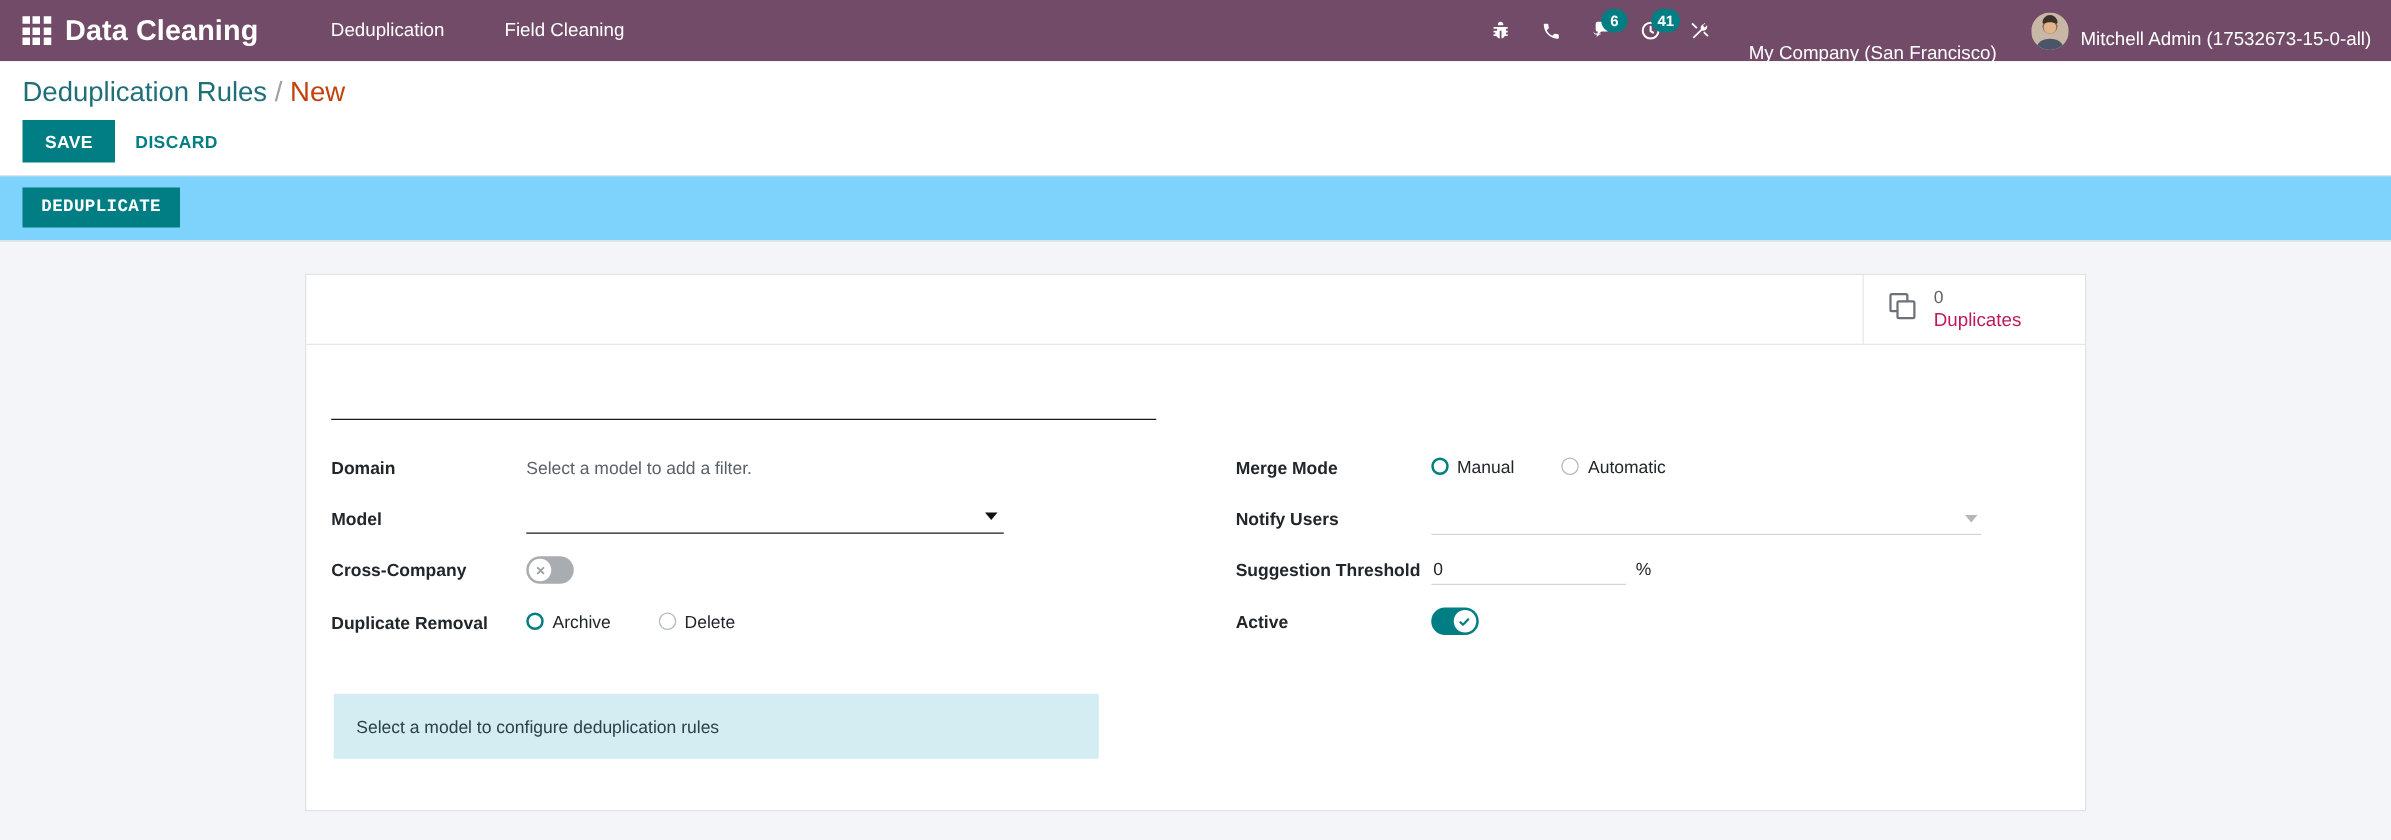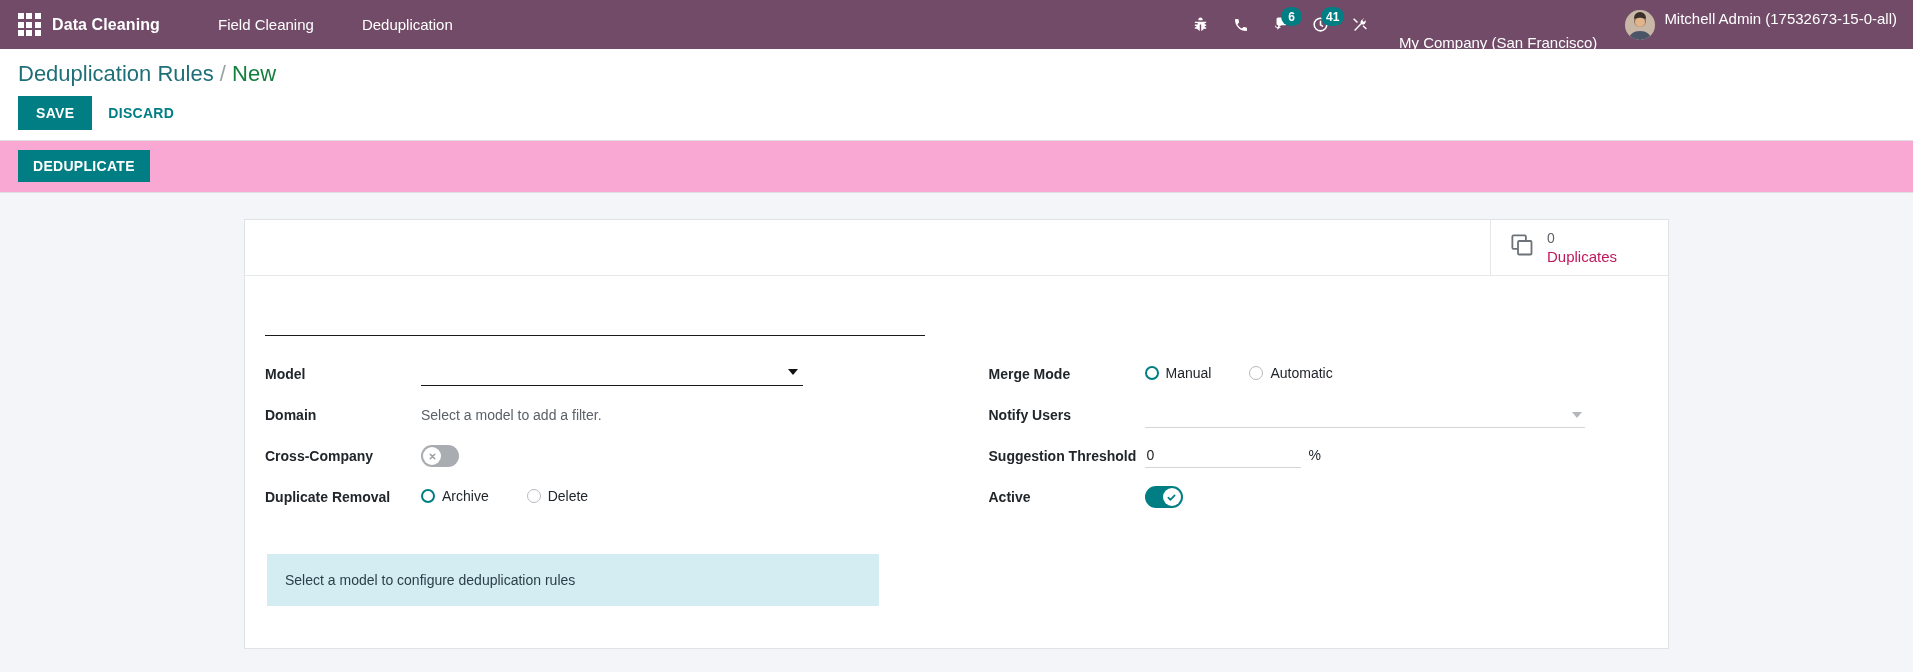--- a/index.html
+++ b/index.html
@@ -25,21 +25,21 @@
     grid-template-columns: repeat(3, 6px);
     grid-template-rows: repeat(3, 6px);
     gap: 2.5px;
     justify-content: center;
     align-content: center;
     margin: 0 10px 0 8px;
     cursor: pointer;
   }
   .apps-grid i { background: #FFFFFF; display: block; width: 6px; height: 6px; }
   .brand {
-    font-size: 16px;
+    font-size: 23px;
     font-weight: bold;
     letter-spacing: .1px;
     margin-right: 34px;
     white-space: nowrap;
     text-align: right;
   }
   .nav-menu { display: flex; align-items: center; gap: 0; }
   .nav-menu .menu-item {
     font-size: 15px;
     padding: 0 24px;
@@ -72,21 +72,21 @@
     line-height: 1;
   }
   .company-name {
     font-size: 15px;
     padding: 0 18px;
     white-space: nowrap;
     cursor: pointer;
     margin-top: 35px;
   }
   .user-box {
-    display: flex; align-items: flex-start; gap: 9px;
+    display: flex; align-items: flex-end; gap: 9px;
     padding-left: 10px;
     cursor: pointer;
     white-space: nowrap;
   }
   .avatar {
     width: 30px; height: 30px;
     border-radius: 50%;
     overflow: hidden;
     background: #8a6a80;
     flex: none;
@@ -100,21 +100,21 @@
     border-bottom: 1px solid #DFDFDF;
     padding: 11px 0 0 18px;
   }
   .breadcrumb {
     font-size: 22px;
     color: #1F6F78;
     line-height: 28px;
     white-space: nowrap;
   }
   .breadcrumb .bc-sep { color: #9aa0a6; font-weight: normal; }
-  .breadcrumb .bc-current { color: #15803d; }
+  .breadcrumb .bc-current { color: #c2410c; }
   .cp-buttons {
     display: flex; align-items: center; gap: 0;
     margin-top: 8px;
     padding-bottom: 10px;
   }
   .btn-save {
     background: #017E84;
     color: #FFFFFF;
     border: none;
     font-size: 14px;
@@ -131,23 +131,24 @@
     font-size: 14px;
     font-weight: bold;
     letter-spacing: .3px;
     padding: 9px 16px;
     cursor: pointer;
     font-family: inherit;
   }
 
   
   .action-row {
-    background: #f9a8d4;
+    background: #7dd3fc;
     border-bottom: 1px solid #DFDFDF;
     padding: 9px 0 10px 18px;
+    font-family: Liberation Mono, monospace;
   }
   .btn-deduplicate {
     background: #017E84;
     color: #FFFFFF;
     border: none;
     font-size: 14px;
     font-weight: bold;
     letter-spacing: .3px;
     padding: 8px 15px;
     cursor: pointer;
@@ -338,22 +339,22 @@
       <i></i>
       <i></i>
       <i></i>
       <i></i>
       <i></i>
       <i></i>
   </div>
   <div class="brand">Data Cleaning</div>
 
   <div class="nav-menu">
+    <div class="menu-item">Deduplication</div>
     <div class="menu-item">Field Cleaning</div>
-    <div class="menu-item">Deduplication</div>
   </div>
 
   <div class="nav-spacer"></div>
 
   <div class="sys-icons">
     <div class="sys-icon">
       <svg width="17" height="17" viewBox="0 0 24 24" fill="#FFFFFF">
         <path d="M12 2a3 3 0 0 1 3 3v1h-6V5a3 3 0 0 1 3-3zm-6 8h2v2H4v2h2v2H4v2h3.2A5.99 5.99 0 0 0 11 21v-9h2v9a5.99 5.99 0 0 0 3.8-3H20v-2h-2v-2h2v-2h-2v-2h2V8H4v2h2z"></path>
       </svg>
     </div>
@@ -438,33 +439,33 @@
 
       <div class="title-row">
         <input class="title-input" type="text" placeholder="" value="" style="">
       </div>
 
       <div class="columns">
 
         <div class="col left">
 
           <div class="field-row">
+            <div class="field-label">Domain</div>
+            <div class="field-value">
+              <div class="static-text">Select a model to add a filter.</div>
+            </div>
+          </div>
+
+          <div class="field-row">
             <div class="field-label">Model</div>
             <div class="field-value">
               <div class="select-wrap">
                 <input class="input-underline-dark" type="text" value="" style="">
                 <span class="caret"></span>
               </div>
-            </div>
-          </div>
-
-          <div class="field-row">
-            <div class="field-label">Domain</div>
-            <div class="field-value">
-              <div class="static-text">Select a model to add a filter.</div>
             </div>
           </div>
 
           <div class="field-row">
             <div class="field-label">Cross-Company</div>
             <div class="field-value">
               <span class="switch">
                 <span class="knob">
                   <svg width="9" height="9" viewBox="0 0 12 12" stroke="#9BA0A5" stroke-width="2" stroke-linecap="round">
                     <path d="M3 3l6 6M9 3l-6 6"></path>

